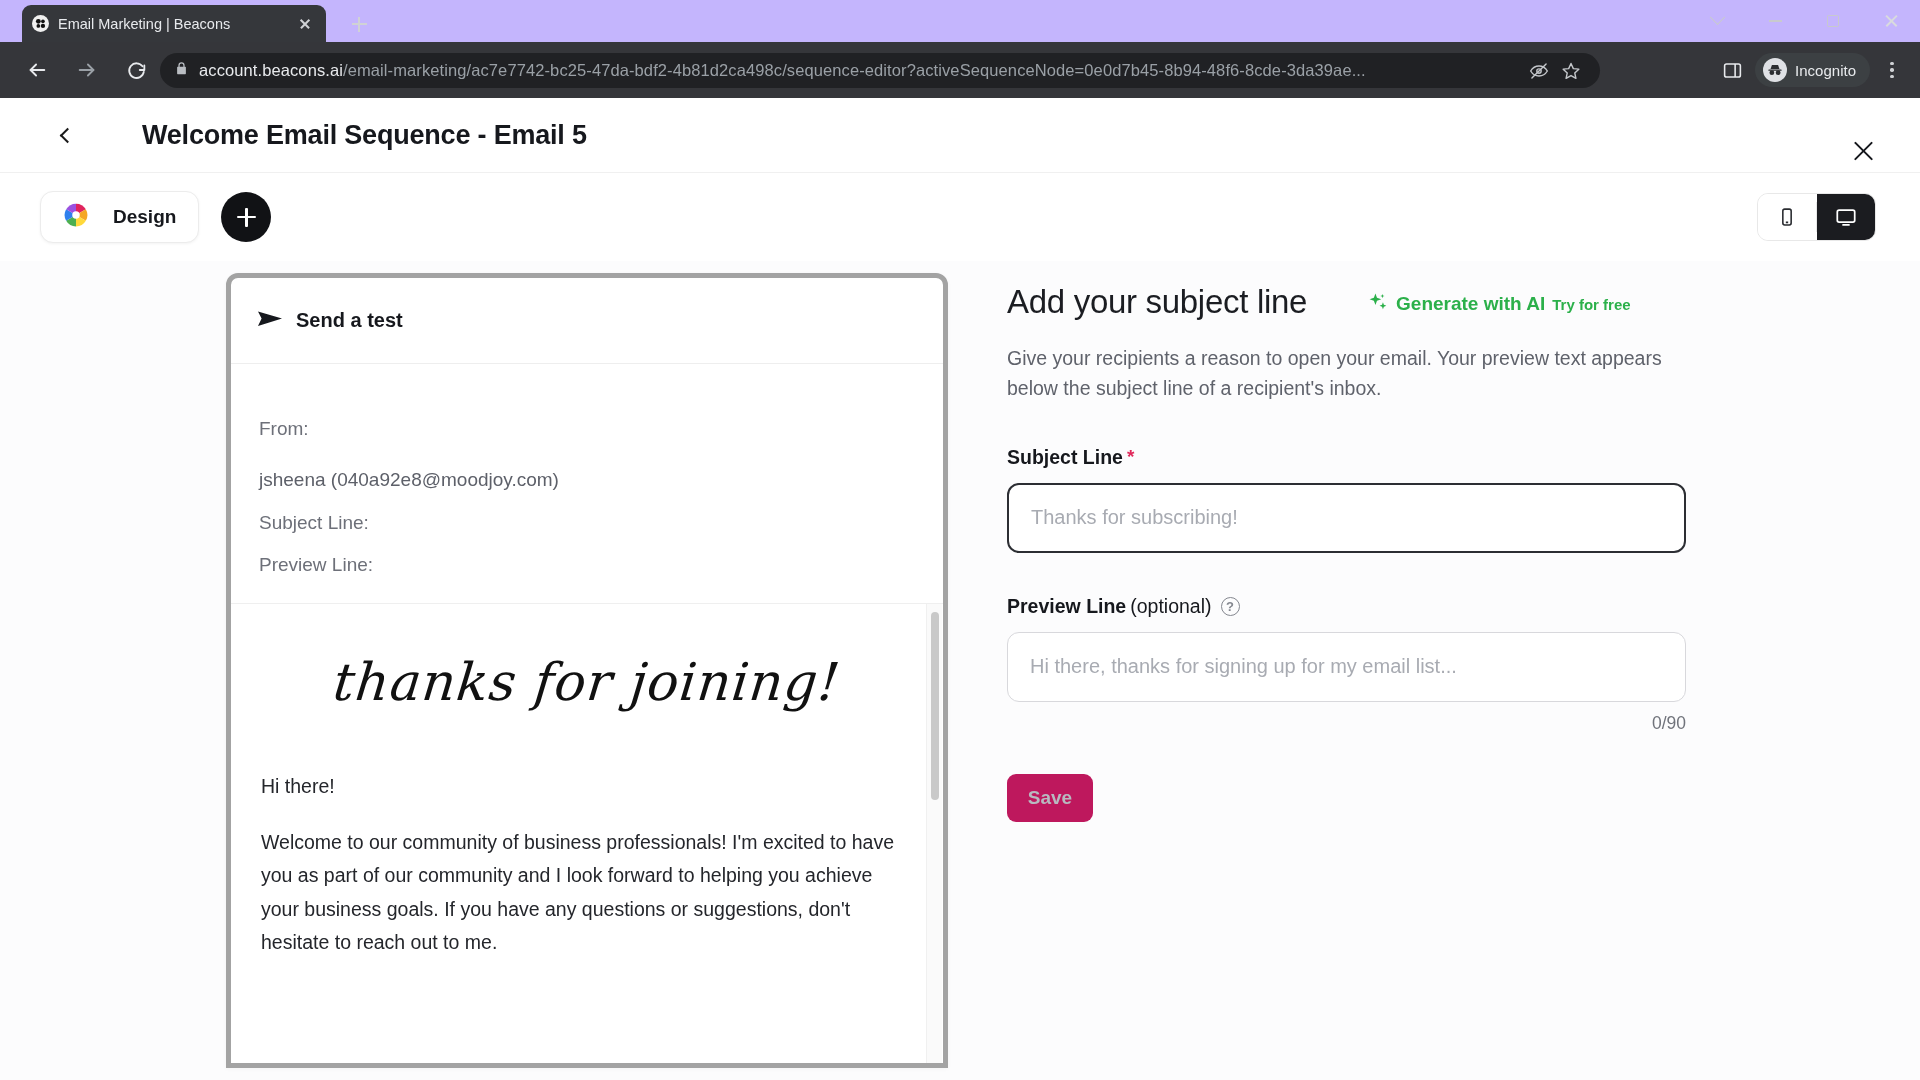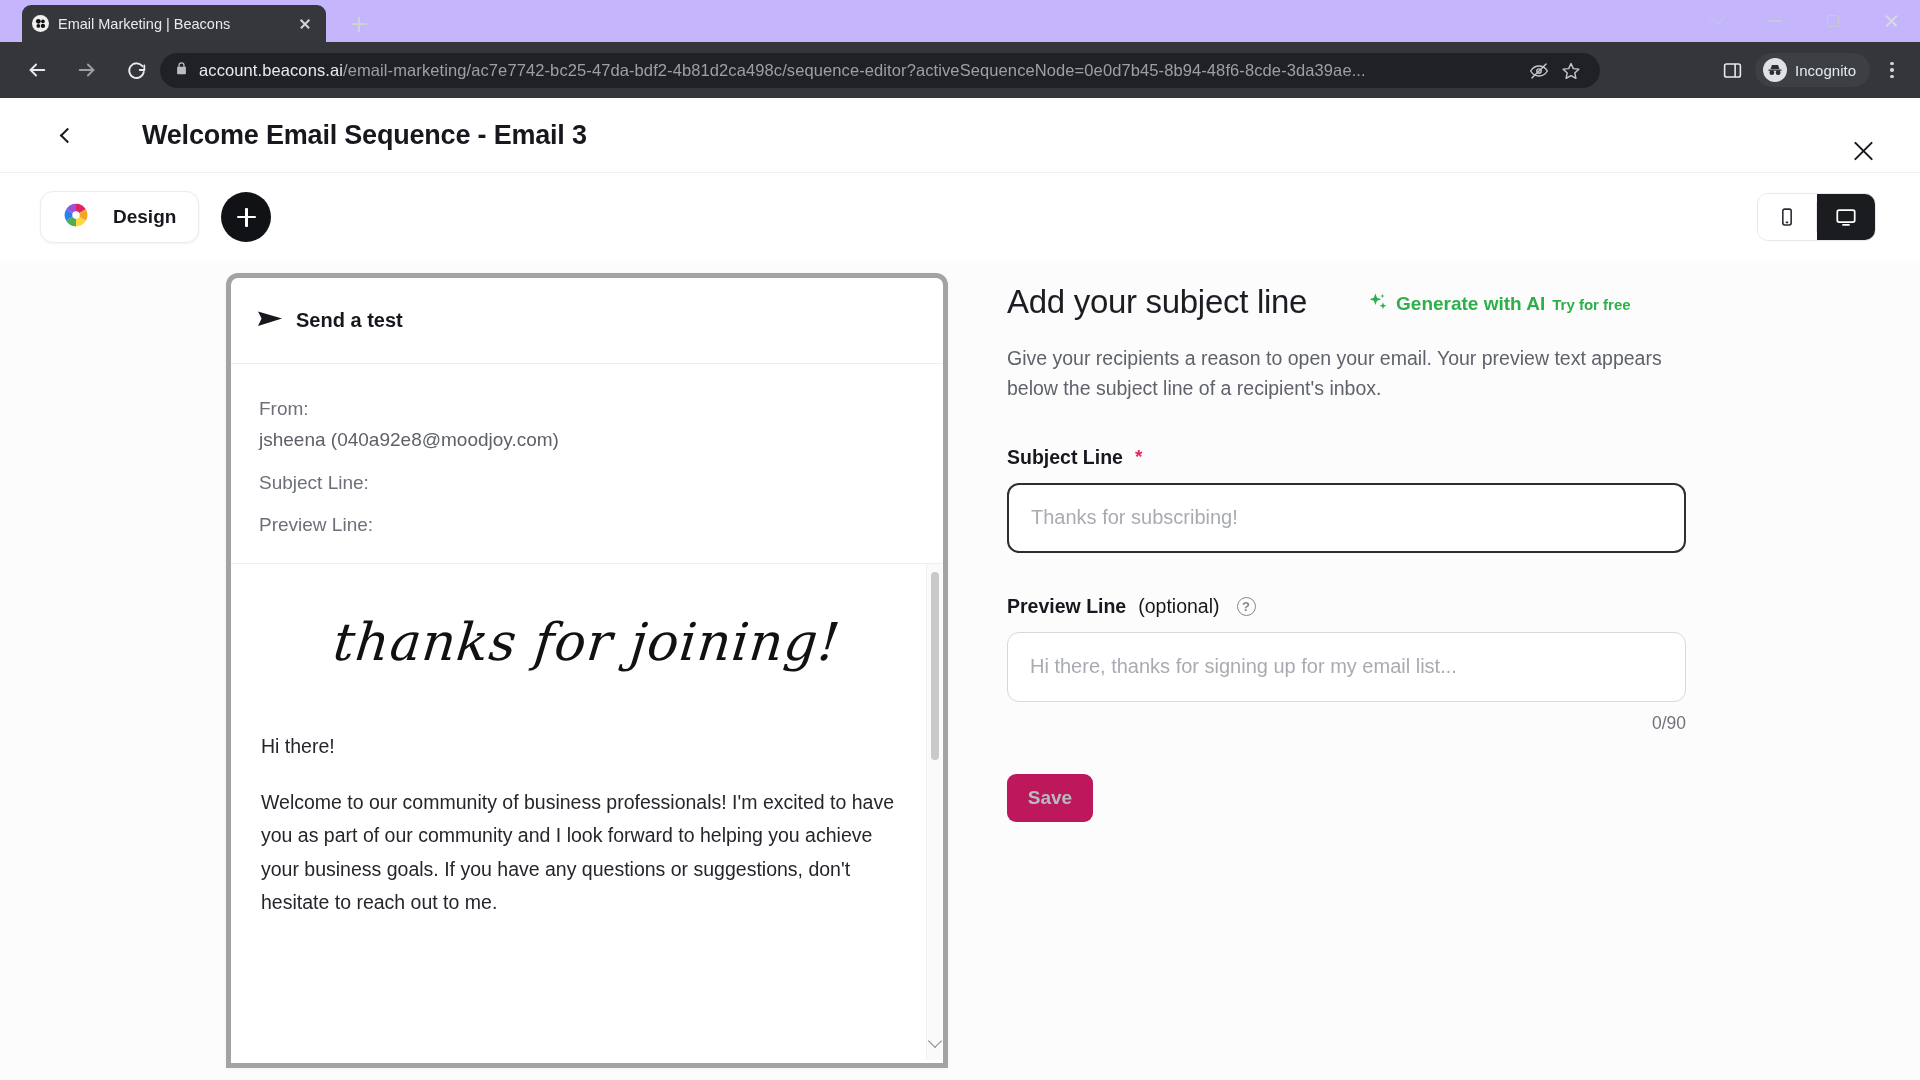--- a/index.html
+++ b/index.html
@@ -203,21 +203,21 @@
     border-radius: 12px 12px 0 0;
     box-shadow: 0 1px 4px rgba(0,0,0,0.04);
     overflow: hidden;
   }
   .send-test-row {
     height: 86px; display: flex; align-items: center;
     padding-left: 26px; gap: 13px; border-bottom: 1px solid #eeeeee;
   }
   .send-test-label { font-size: 20px; font-weight: 700; color: #16181d; }
   .meta-block { padding: 30px 28px 22px 28px; border-bottom: 1px solid #efefef; }
-  .meta-line { font-size: 19px; color: #6d7079; line-height: 1.62; }
+  .meta-line { font-size: 19px; color: #6d7079; line-height: 1.62; margin-top: 20px; }
   .meta-line.from-addr { color: #5d6069; }
 
   .email-body { position: relative; height: 496px; overflow: hidden; }
   .script-wrap {
     padding: 48px 0 0 0; display: flex; justify-content: center;
   }
   .script-text {
     font-family: "DejaVu Serif", serif;
     font-style: italic; font-size: 52px; color: #111;
     letter-spacing: 1px; transform: skewX(-6deg);
@@ -251,21 +251,21 @@
   }
   .ai-badge { display: flex; align-items: center; gap: 7px; margin-left: 60px; }
   .ai-label { font-size: 19px; font-weight: 700; color: #2bb04a; white-space: nowrap; }
   .ai-sub { font-size: 15px; font-weight: 700; color: #2bb04a; white-space: nowrap; }
   .form-desc {
     margin-top: 22px; font-size: 19.5px; color: #5f626b;
     line-height: 1.56; max-width: 660px;
   }
   .field-label {
     margin-top: 42px; font-size: 19.5px; font-weight: 700; color: #16181d;
-    display: flex; align-items: center; gap: 12px;
+    display: flex; align-items: center; gap: 4px;
   }
   .req-star { color: #e0295b; font-size: 19px; }
   .optional-txt { font-weight: 400; color: #16181d; }
   .help-icon {
     width: 19px; height: 19px; border: 1.6px solid #84878f;
     border-radius: 50%; display: inline-flex; align-items: center;
     justify-content: center; font-size: 13px; color: #84878f;
     font-weight: 700; margin-left: 5px;
   }
   .text-input {
@@ -392,21 +392,21 @@
         </div>
     </div>
   </div>
 
   <div class="app">
 
     <div class="app-header">
       <div class="back-btn">
           <span class="back-chevron"></span>
         </div>
-      <div class="app-title">Welcome Email Sequence - Email 3</div>
+      <div class="app-title">Welcome Email Sequence - Email 5</div>
       <div class="close-x"></div>
       <svg class="cursor-arrow" width="22" height="30" viewBox="0 0 22 30">
         <path d="M2 1.5 L2 24 L7.4 18.6 L11 27 L14.4 25.4 L10.9 17.3 L18 17.1 Z" fill="#ffffff" stroke="#1a1a1a" stroke-width="1.6" stroke-linejoin="round"></path>
       </svg>
     </div>
 
     <div class="subbar">
       <div class="design-btn">
         <span>
           <svg width="26" height="26" viewBox="0 0 32 32">

